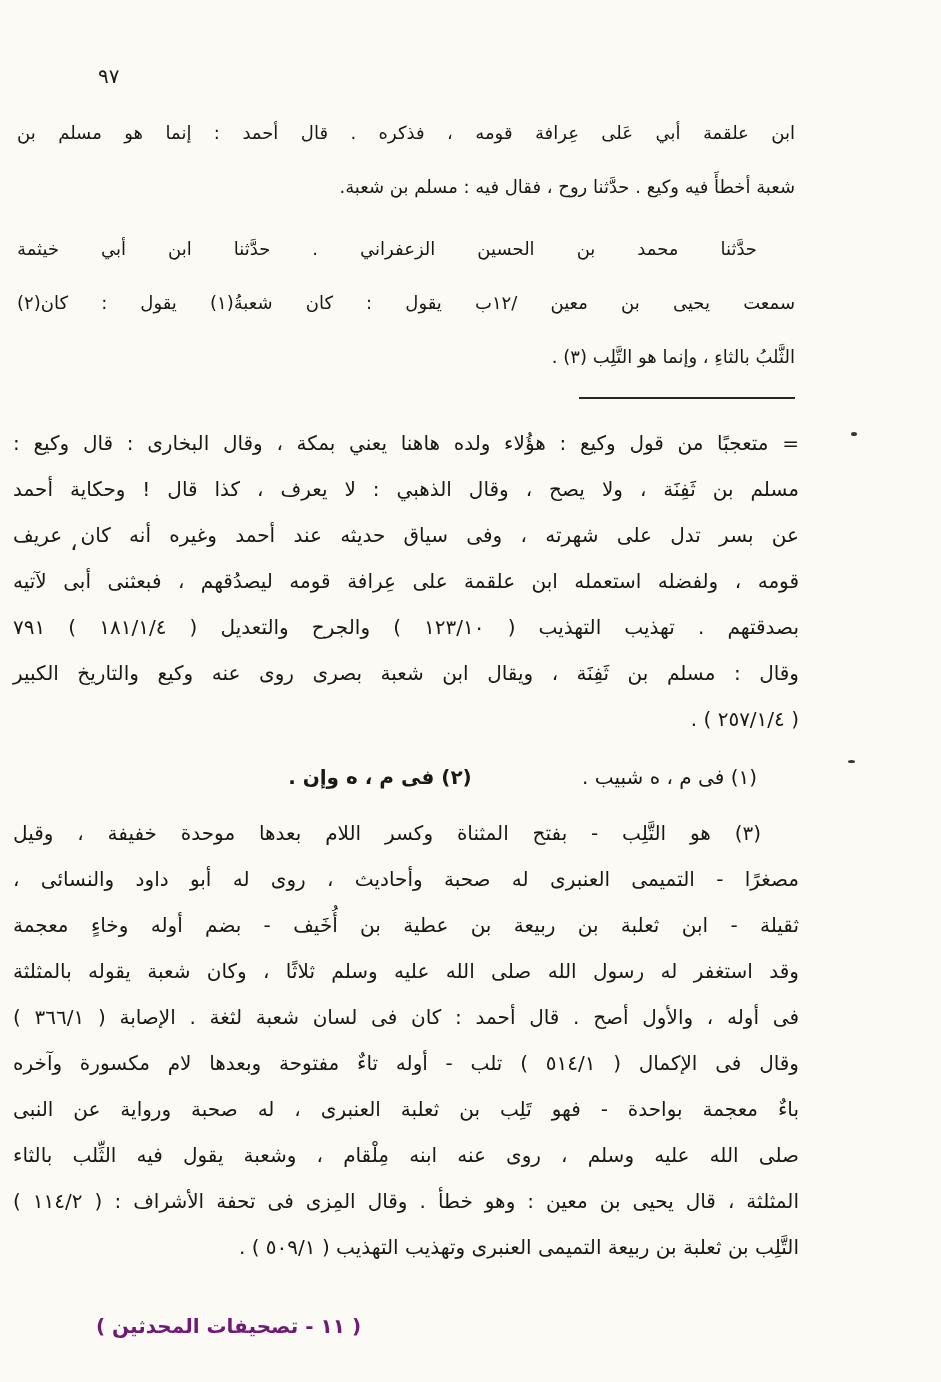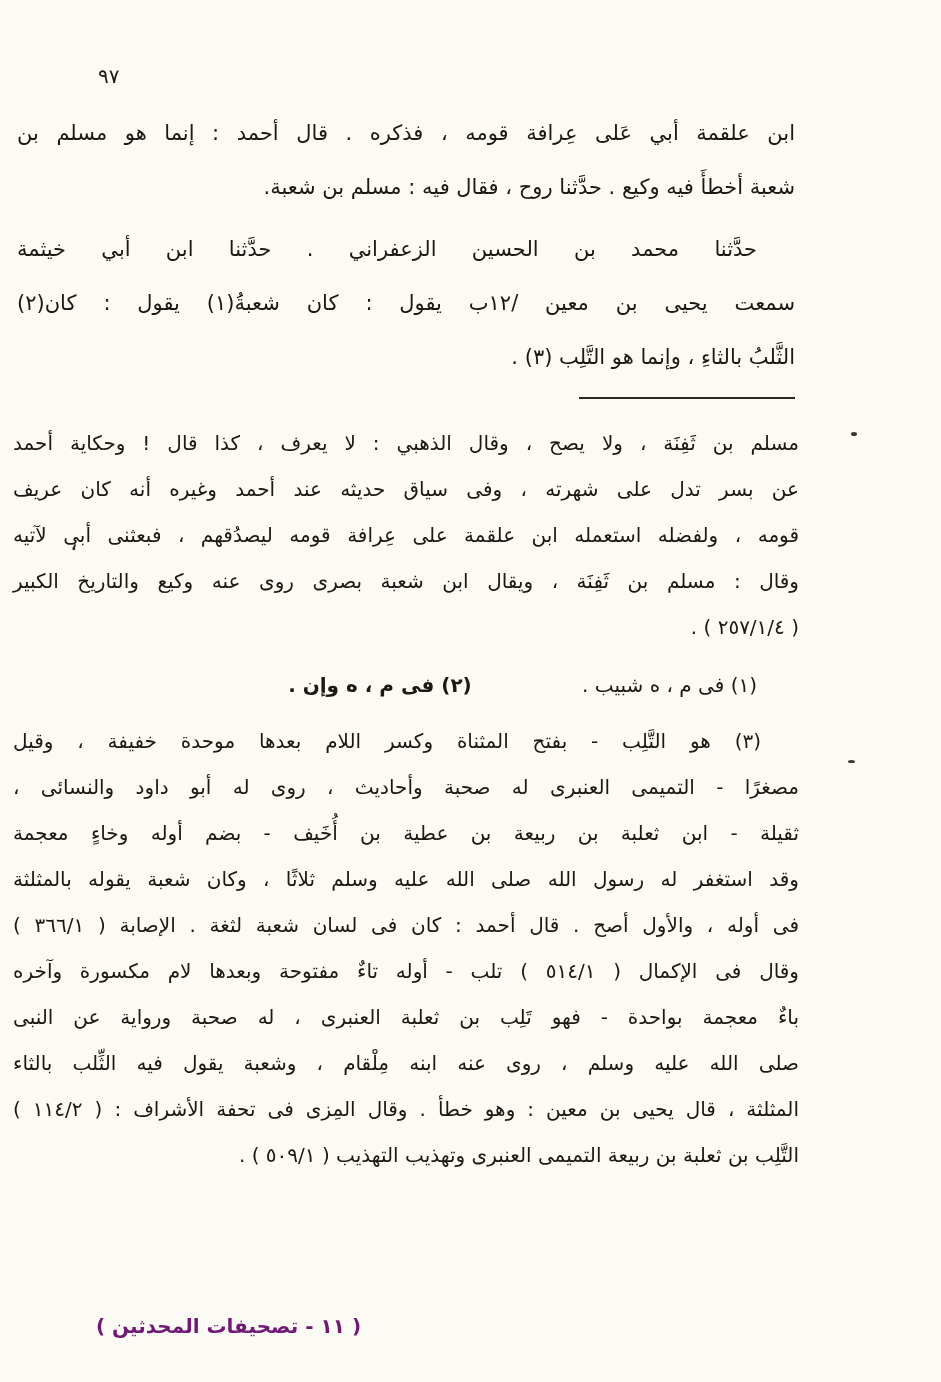--- a/index.html
+++ b/index.html
@@ -16,21 +16,21 @@
     direction: rtl;
     overflow: hidden;
   }
   .page-number {
     position: absolute; top: 64px; left: 98px;
     font-size: 20px; letter-spacing: 2px;
   }
   .main-text {
     position: absolute; top: 106px; right: 66px;
     width: 778px;
-    font-size: 21px; line-height: 54px;
+    font-size: 18px; line-height: 54px;
   }
   .line { text-align: justify; text-align-last: justify; }
   .line.end { text-align-last: right; }
   .line.indent { text-indent: 38px; }
   .line.p2 { margin-top: 8px; }
   .fn-sep {
     position: absolute; top: 397px; right: 66px;
     width: 216px; height: 2px; background: #2a2620;
   }
   .footnotes {
@@ -75,23 +75,25 @@
     <div class="line indent p2">حدَّثنا محمد بن الحسين الزعفراني . حدَّثنا ابن أبي خيثمة</div>
     <div class="line">سمعت يحيى بن معين /١٢ب يقول : كان شعبةُ(١) يقول : كان(٢)</div>
     <div class="line end">الثَّلبُ بالثاءِ ، وإنما هو التَّلِب (٣) .</div>
   </div>
 
   <div class="fn-sep"></div>
 
   <div class="footnotes">
 
     <div class="fn-continuation">
+      <div class="line">= متعجبًا من قول وكيع : هؤُلاء ولده هاهنا يعني بمكة ، وقال البخارى : قال وكيع :</div>
       <div class="line">مسلم بن ثَفِنَة ، ولا يصح ، وقال الذهبي : لا يعرف ، كذا قال ! وحكاية أحمد</div>
       <div class="line">عن بسر تدل على شهرته ، وفى سياق حديثه عند أحمد وغيره أنه كان عريف</div>
       <div class="line">قومه ، ولفضله استعمله ابن علقمة على عِرافة قومه ليصدُقهم ، فبعثنى أبى لآتيه</div>
+      <div class="line">بصدقتهم . تهذيب التهذيب ( ١٢٣/١٠ ) والجرح والتعديل ( ١٨١/١/٤ ) ٧٩١</div>
       <div class="line">وقال : مسلم بن ثَفِنَة ، ويقال ابن شعبة بصرى روى عنه وكيع والتاريخ الكبير</div>
       <div class="line end">( ٢٥٧/١/٤ ) .</div>
     </div>
 
     <div class="fn-notes-row">
       <span class="fn-item">(١) فى م ، ه شبيب .</span>
       <span class="fn-item fn-gap">(٢) فى م ، ه وإن .</span>
     </div>
 
     <div class="fn3">

